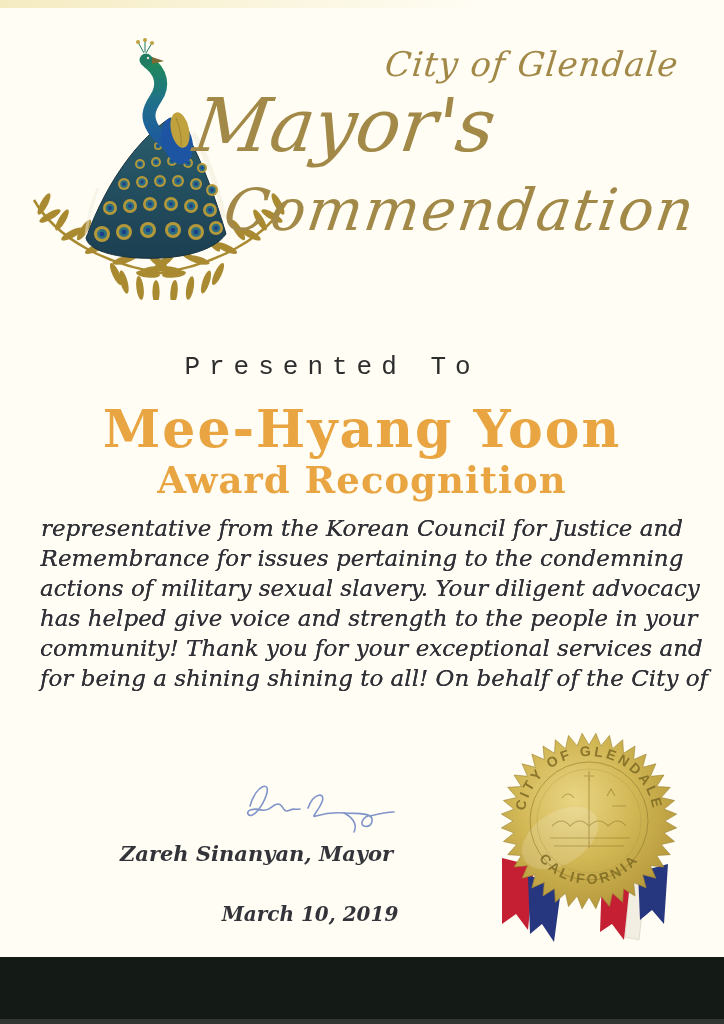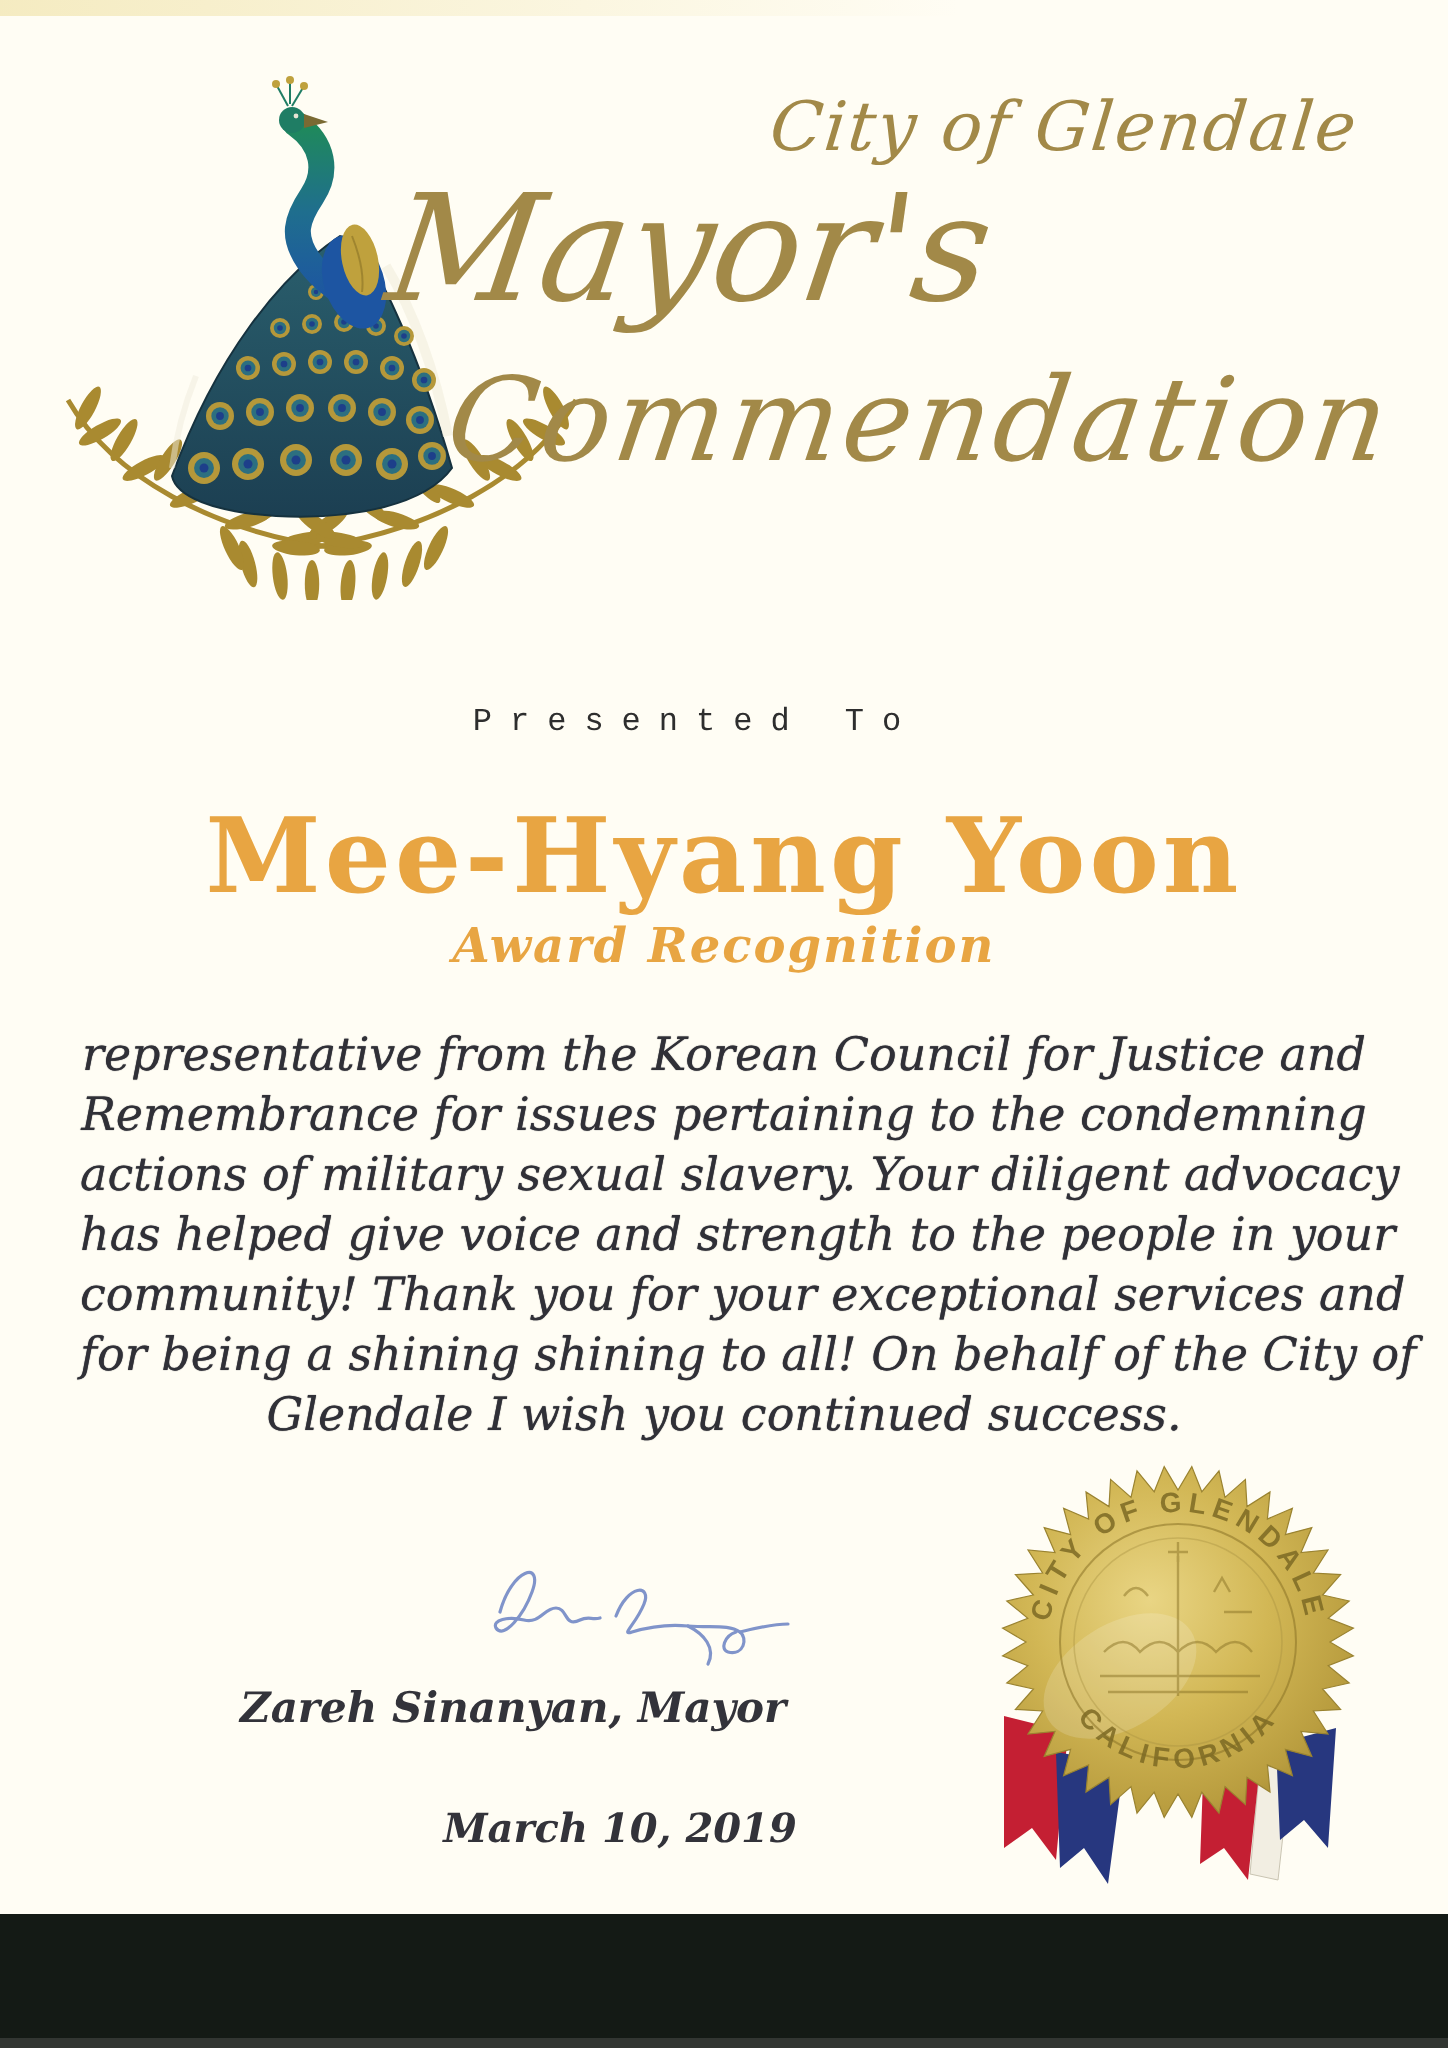--- a/index.html
+++ b/index.html
@@ -21,30 +21,30 @@
     transform:skewX(-8deg);white-space:nowrap;
   }
   .title-script-2{
     left:210px;top:176px;width:500px;text-align:center;
     font-style:italic;font-size:58px;color:var(--gold,#a28948);
     transform:skewX(-8deg);letter-spacing:2px;white-space:nowrap;
   }
   .presented{
     left:0;top:352px;width:664px;text-align:center;
     font-family:"Liberation Mono","DejaVu Sans Mono",monospace;
-    font-size:16px;letter-spacing:9px;color:#2e2e2e;white-space:nowrap;margin-left:16px;
+    font-size:26px;letter-spacing:9px;color:#2e2e2e;white-space:nowrap;
   }
   .recipient{
     left:0;top:398px;width:724px;text-align:center;
     font-weight:bold;font-size:52px;letter-spacing:2px;
     color:var(--accent,#e8a542);white-space:nowrap;
   }
   .subtitle{
     left:0;top:458px;width:724px;text-align:center;
-    font-style:italic;font-weight:bold;font-size:24px;letter-spacing:1px;
+    font-weight:bold;font-size:37px;letter-spacing:1px;
     color:var(--accent,#e8a542);white-space:nowrap;
   }
   .commendation-body{
     left:40px;top:513px;width:644px;text-align:center;
     font-style:italic;font-size:23px;line-height:30px;
     color:var(--body-text,#303037);
     text-shadow:0 0 .5px currentColor;white-space:nowrap;
   }
   .signer-line{
     left:120px;top:841px;width:380px;text-align:left;
@@ -244,21 +244,20 @@
   <div class="abs recipient">Mee-Hyang Yoon</div>
   <div class="abs subtitle">Award Recognition</div>
 
   <div class="abs commendation-body">
       <div>representative from the Korean Council for Justice and</div>
       <div>Remembrance for issues pertaining to the condemning</div>
       <div>actions of military sexual slavery.  Your diligent advocacy</div>
       <div>has helped give voice and strength to the people in your</div>
       <div>community! Thank you for your exceptional services and</div>
       <div>for being a shining shining to all!  On behalf of the City of</div>
-      <div>Glendale I wish you continued success.</div>
     </div>
 
   <svg class="abs" style="left:232px;top:770px;" width="170" height="64" viewBox="0 0 170 64">
     <g fill="none" stroke="var(--signature-ink,#8094ca)" stroke-width="1.6" stroke-linecap="round">
       <path d="M18,36 C24,14 40,10 34,26 C30,37 20,50 16,44 C14,40 22,38 30,40 C38,42 40,34 46,34 C52,34 50,44 58,40 C62,38 64,40 68,39"></path>
       <path d="M76,38 C82,22 94,22 90,32 C86,42 78,48 84,46 C94,43 102,42 112,43 C124,44 132,42 138,46 C142,49 140,58 132,56 C128,55 130,48 136,46"></path>
       <path d="M112,43 C120,47 126,54 122,62"></path>
       <path d="M138,46 C146,44 154,42 162,42"></path>
     </g>
   </svg>

